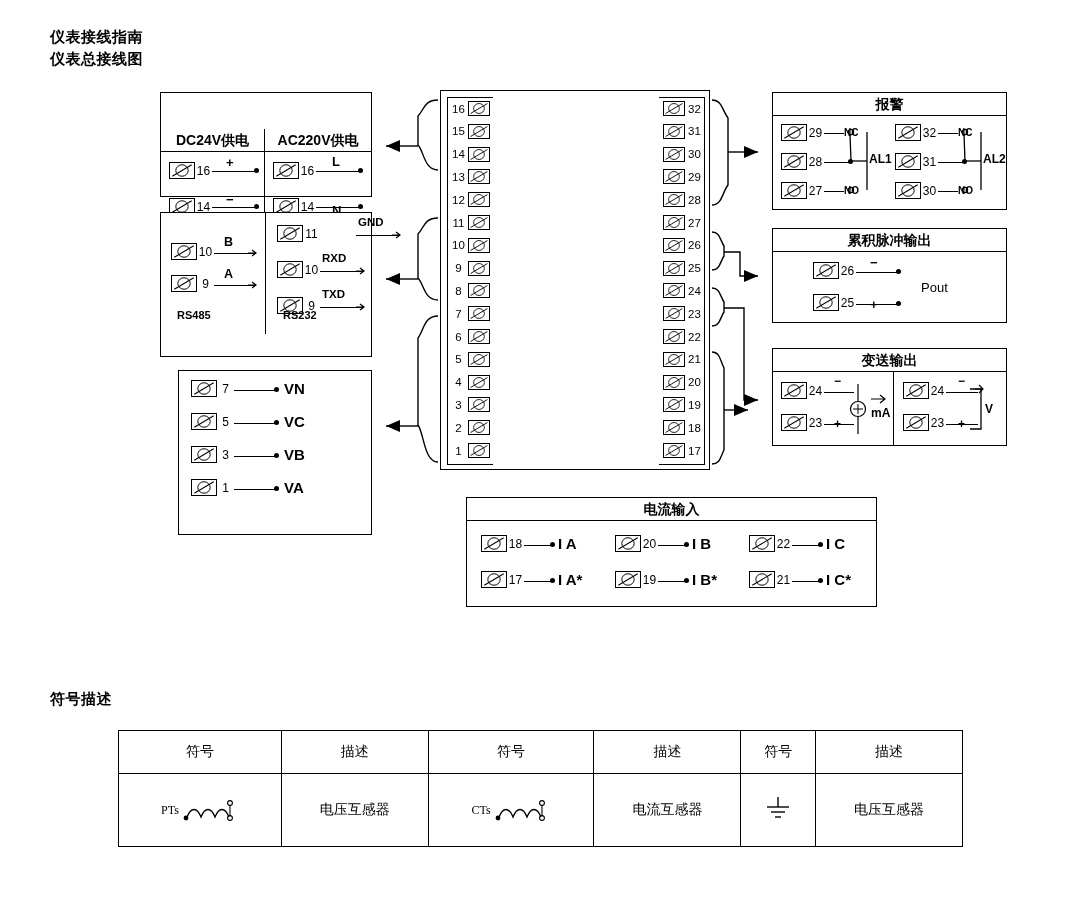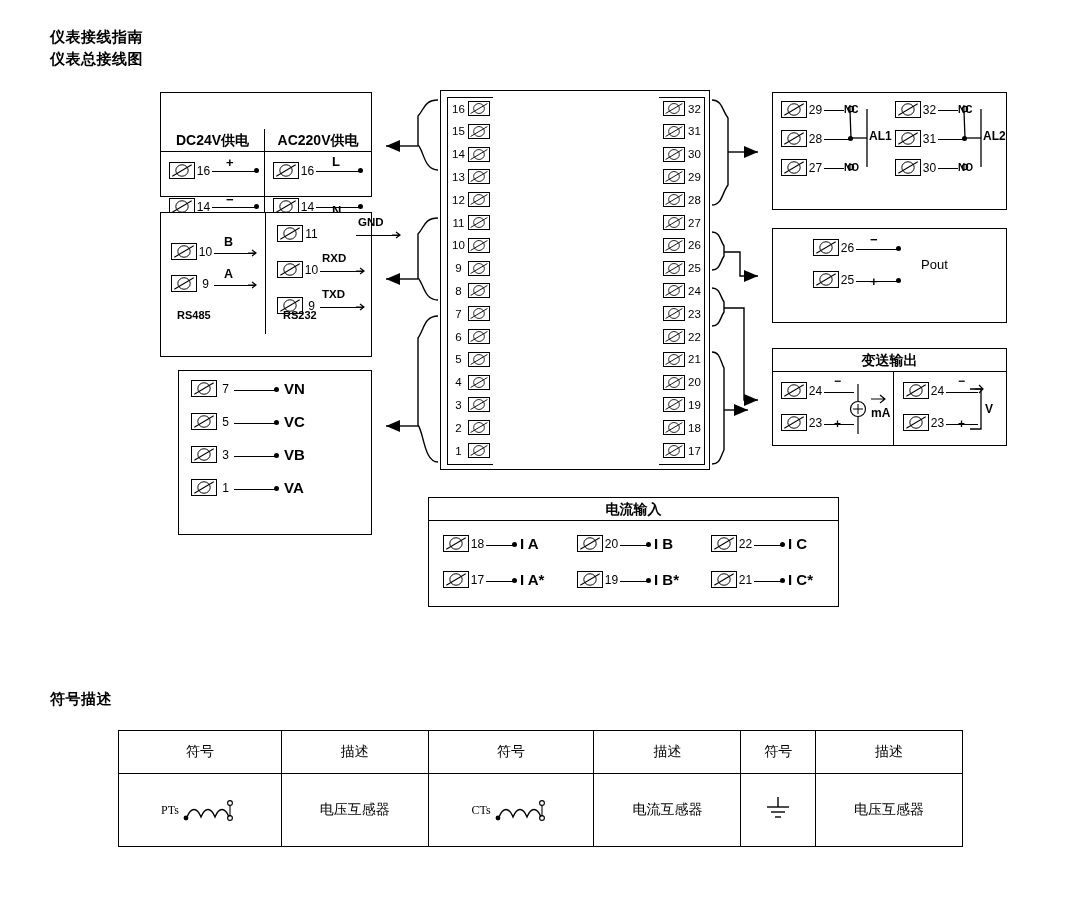--- a/index.html
+++ b/index.html
@@ -629,20 +629,21 @@
             <path d="M2,15 L24,2" stroke="#000" stroke-width="1.2" fill="none"></path>
             <ellipse cx="13" cy="8.5" rx="7" ry="6.5" stroke="#000" stroke-width="1.1" fill="none"></ellipse>
           </svg>
         </span>
         <span class="num">17</span>
       </div>
     </div>
 </div>
 
 <div class="abs box" style="left:772px; top:92px; width:235px; height:118px;">
+  <div class="boxhdr">报警</div>
   <div style="position:relative; height:94px;">
 
     <div class="row abs" style="left:8px; top:8px;">
       <span class="term">
         <svg class="slash" viewBox="0 0 26 17">
             <path d="M2,15 L24,2" stroke="#000" stroke-width="1.2" fill="none"></path>
             <ellipse cx="13" cy="8.5" rx="7" ry="6.5" stroke="#000" stroke-width="1.1" fill="none"></ellipse>
           </svg>
       </span>
       <span class="num">29</span>
@@ -732,20 +733,21 @@
       <circle cx="6" cy="66" r="2.6" fill="none" stroke="#000" stroke-width="1.2"></circle>
       <path d="M6,37 L22,37" stroke="#000" stroke-width="1.3" fill="none"></path>
       <path d="M6,37 L5,10" stroke="#000" stroke-width="1.3" fill="none"></path>
       <path d="M22,8 L22,66" stroke="#000" stroke-width="1.3" fill="none"></path>
     </svg>
     <div class="abs" style="left:210px; top:36px; font-size:12px; font-weight:bold;">AL2</div>
   </div>
 </div>
 
 <div class="abs box" style="left:772px; top:228px; width:235px; height:95px;">
+  <div class="boxhdr">累积脉冲输出</div>
   <div style="position:relative; height:71px;">
     <div class="row abs" style="left:40px; top:10px;">
       <span class="term">
         <svg class="slash" viewBox="0 0 26 17">
             <path d="M2,15 L24,2" stroke="#000" stroke-width="1.2" fill="none"></path>
             <ellipse cx="13" cy="8.5" rx="7" ry="6.5" stroke="#000" stroke-width="1.1" fill="none"></ellipse>
           </svg>
       </span>
       <span class="num">26</span>
       <span style="position:relative; width:48px; height:12px; display:inline-block;">
@@ -843,21 +845,21 @@
       </span>
     </div>
     <svg class="abs" style="left:196px; top:12px;" width="26" height="50" viewBox="0 0 26 50">
       <path d="M1,5 L12,5 L12,45 L1,45" stroke="#000" stroke-width="1.3" fill="none"></path>
       <path d="M12,5 L20,5 M16,1 L20,5 L16,9" stroke="#000" stroke-width="1.2" fill="none" transform="translate(-6,0)"></path>
     </svg>
     <div class="abs" style="left:212px; top:30px; font-size:12px; font-weight:bold;">V</div>
   </div>
 </div>
 
-<div class="abs box" style="left:428px; top:497px; width:411px; height:110px;">
+<div class="abs box" style="left:466px; top:497px; width:411px; height:110px;">
   <div class="boxhdr">电流输入</div>
   <div style="position:relative; height:86px;">
 
     <div class="row abs" style="left:14px; top:14px;">
       <span class="term">
         <svg class="slash" viewBox="0 0 26 17">
             <path d="M2,15 L24,2" stroke="#000" stroke-width="1.2" fill="none"></path>
             <ellipse cx="13" cy="8.5" rx="7" ry="6.5" stroke="#000" stroke-width="1.1" fill="none"></ellipse>
           </svg>
       </span>

